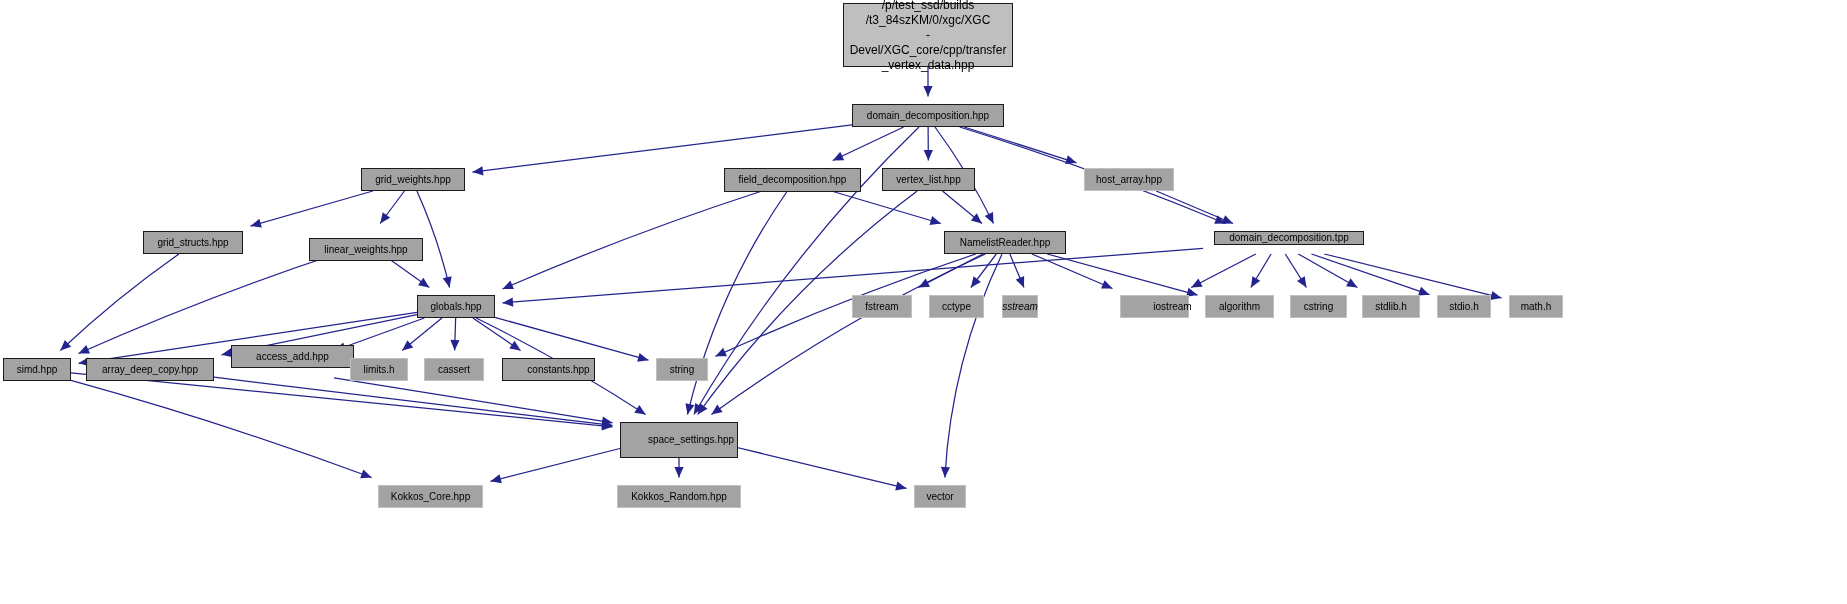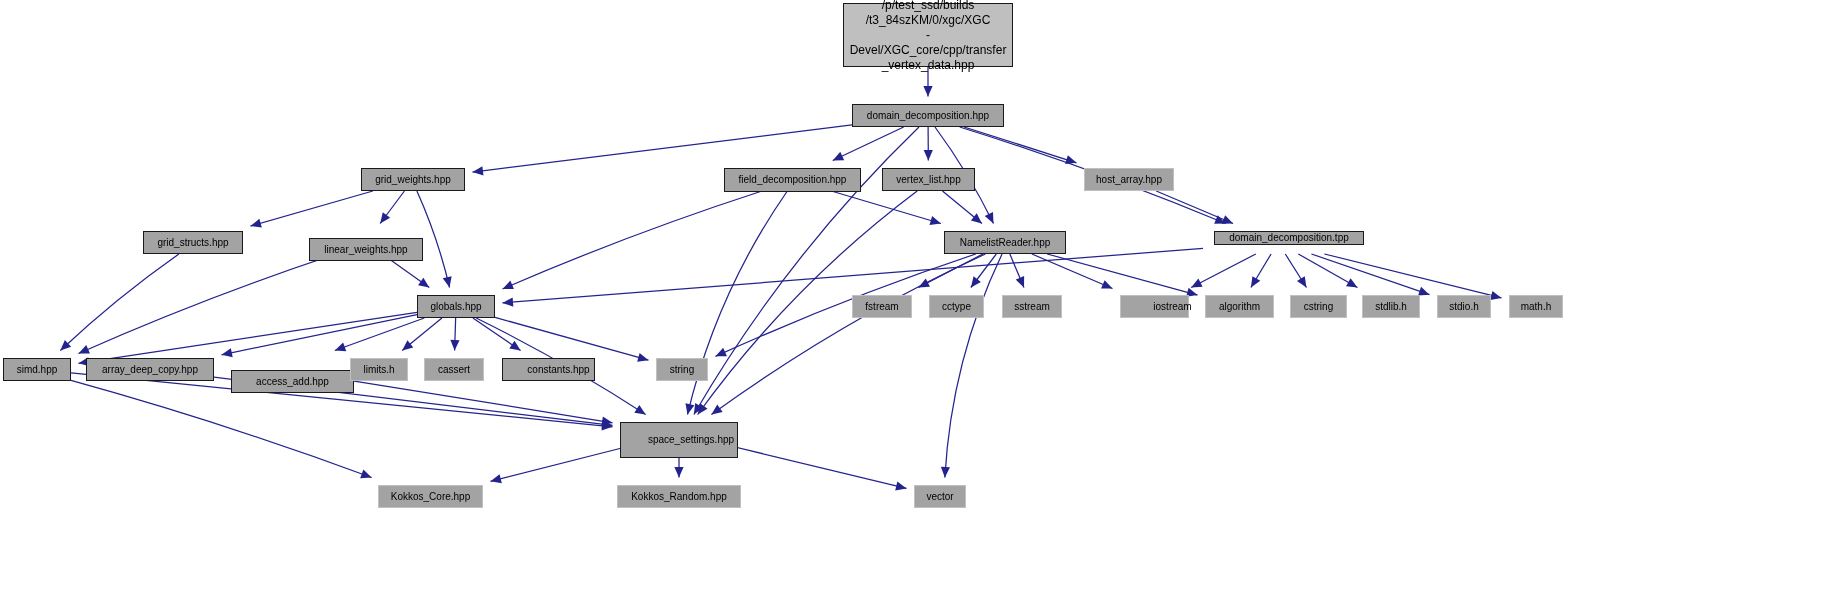--- a/index.html
+++ b/index.html
@@ -129,30 +129,30 @@
     <div class="node strong" style="left: 724px; top: 168px; width: 137px; height: 24px;">field_decomposition.hpp</div>
     <div class="node strong" style="left: 882px; top: 168px; width: 93px; height: 23px;">vertex_list.hpp</div>
     <div class="node" style="left: 1084px; top: 168px; width: 90px; height: 23px;">host_array.hpp</div>
     <div class="node strong" style="left: 143px; top: 231px; width: 100px; height: 23px;">grid_structs.hpp</div>
     <div class="node strong" style="left: 309px; top: 238px; width: 114px; height: 23px;">linear_weights.hpp</div>
     <div class="node strong" style="left: 944px; top: 231px; width: 122px; height: 23px;">NamelistReader.hpp</div>
     <div class="node strong" style="left: 1203px; top: 231px; width: 150px; height: 14px; margin-left: 11px;">domain_decomposition.tpp</div>
     <div class="node strong" style="left: 417px; top: 295px; width: 78px; height: 23px;">globals.hpp</div>
     <div class="node" style="left: 852px; top: 295px; width: 60px; height: 23px;">fstream</div>
     <div class="node" style="left: 929px; top: 295px; width: 55px; height: 23px;">cctype</div>
-    <div class="node" style="left: 1002px; top: 295px; width: 60px; height: 23px;">sstream</div>
+    <div class="node" style="left: 1002px; top: 295px; width: 36px; height: 23px; font-style: italic;">sstream</div>
     <div class="node" style="left: 1120px; top: 295px; width: 69px; height: 23px; padding-left: 36px;">iostream</div>
     <div class="node" style="left: 1205px; top: 295px; width: 69px; height: 23px;">algorithm</div>
     <div class="node" style="left: 1290px; top: 295px; width: 57px; height: 23px;">cstring</div>
     <div class="node" style="left: 1362px; top: 295px; width: 58px; height: 23px;">stdlib.h</div>
     <div class="node" style="left: 1437px; top: 295px; width: 54px; height: 23px;">stdio.h</div>
     <div class="node" style="left: 1509px; top: 295px; width: 54px; height: 23px;">math.h</div>
     <div class="node strong" style="left: 3px; top: 358px; width: 68px; height: 23px;">simd.hpp</div>
     <div class="node strong" style="left: 86px; top: 358px; width: 128px; height: 23px;">array_deep_copy.hpp</div>
-    <div class="node strong" style="left: 231px; top: 370px; width: 123px; height: 23px; text-align: center;">access_add.hpp</div>
+    <div class="node strong" style="left: 231px; top: 345px; width: 123px; height: 23px; text-align: center;">access_add.hpp</div>
     <div class="node" style="left: 350px; top: 358px; width: 58px; height: 23px;">limits.h</div>
     <div class="node" style="left: 424px; top: 358px; width: 60px; height: 23px;">cassert</div>
     <div class="node strong" style="left: 502px; top: 358px; width: 93px; height: 23px; padding-left: 20px;">constants.hpp</div>
     <div class="node" style="left: 656px; top: 358px; width: 52px; height: 23px;">string</div>
     <div class="node strong" style="left: 620px; top: 422px; width: 118px; height: 36px; padding-left: 24px;">space_settings.hpp</div>
     <div class="node" style="left: 378px; top: 485px; width: 105px; height: 23px;">Kokkos_Core.hpp</div>
     <div class="node" style="left: 617px; top: 485px; width: 124px; height: 23px;">Kokkos_Random.hpp</div>
     <div class="node" style="left: 914px; top: 485px; width: 52px; height: 23px;">vector</div>
   </div>
 

